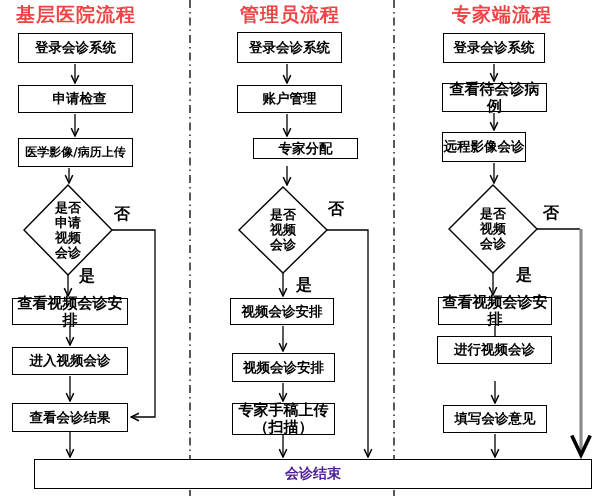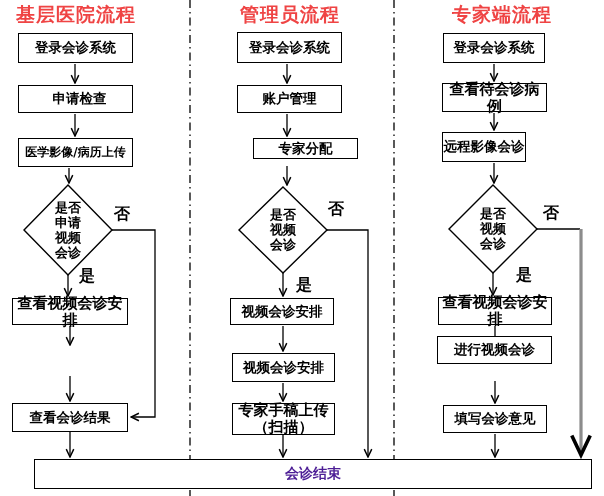--- a/index.html
+++ b/index.html
@@ -95,20 +95,21 @@
   <div class="box small" style="left:18px;top:138px;width:115px;height:29px;">医学影像/病历上传</div>
 
   <div class="diamond-label" style="left:38px;top:200px;width:60px;">是否
 申请
 视频
 会诊</div>
   <div class="branch-label" style="left:114px;top:206px;">否</div>
   <div class="branch-label" style="left:79px;top:268px;">是</div>
 
   <div class="box mid" style="left:12px;top:298px;width:116px;height:27px;">查看视频会诊安排</div>
+  <div class="box" style="left:12px;top:347px;width:116px;height:28px;">进入视频会诊</div>
   <div class="box" style="left:12px;top:403px;width:116px;height:29px;">查看会诊结果</div>
 
   <div class="title" style="left:230px;top:2px;width:120px;">管理员流程</div>
 
   <div class="box" style="left:237px;top:32px;width:105px;height:31px;">登录会诊系统</div>
   <div class="box" style="left:237px;top:85px;width:105px;height:28px;">账户管理</div>
   <div class="box" style="left:237px;top:138px;width:105px;height:21px;margin-left:16px;">专家分配</div>
 
   <div class="diamond-label" style="left:253px;top:207px;width:60px;">是否
 视频

